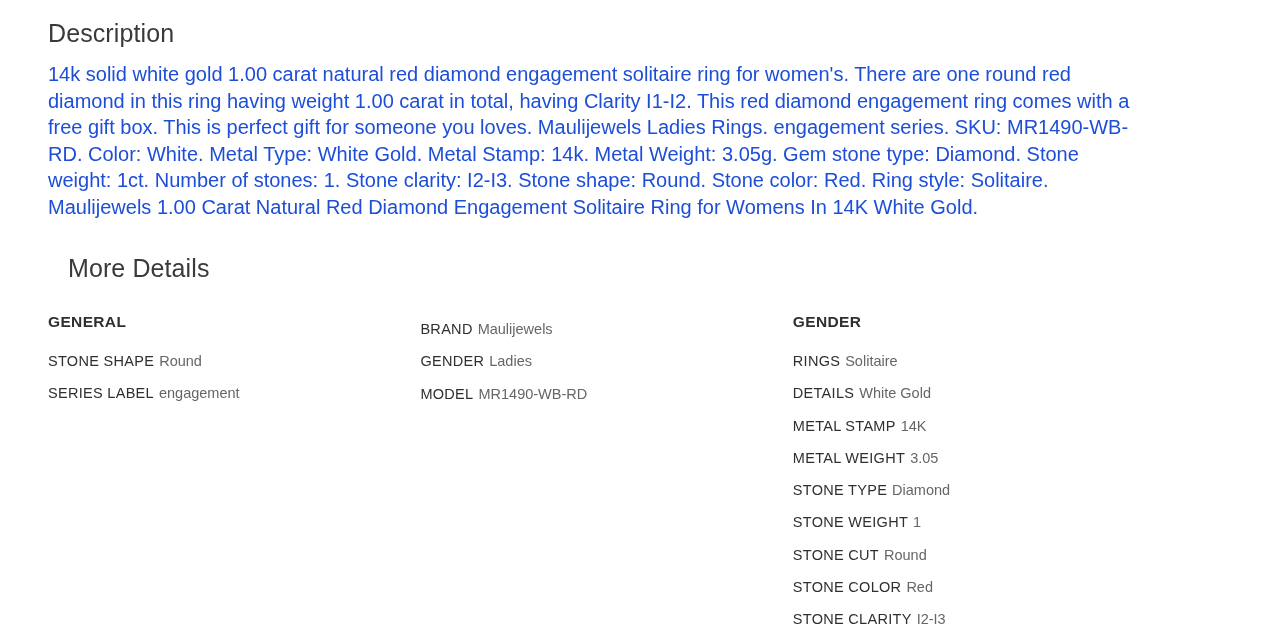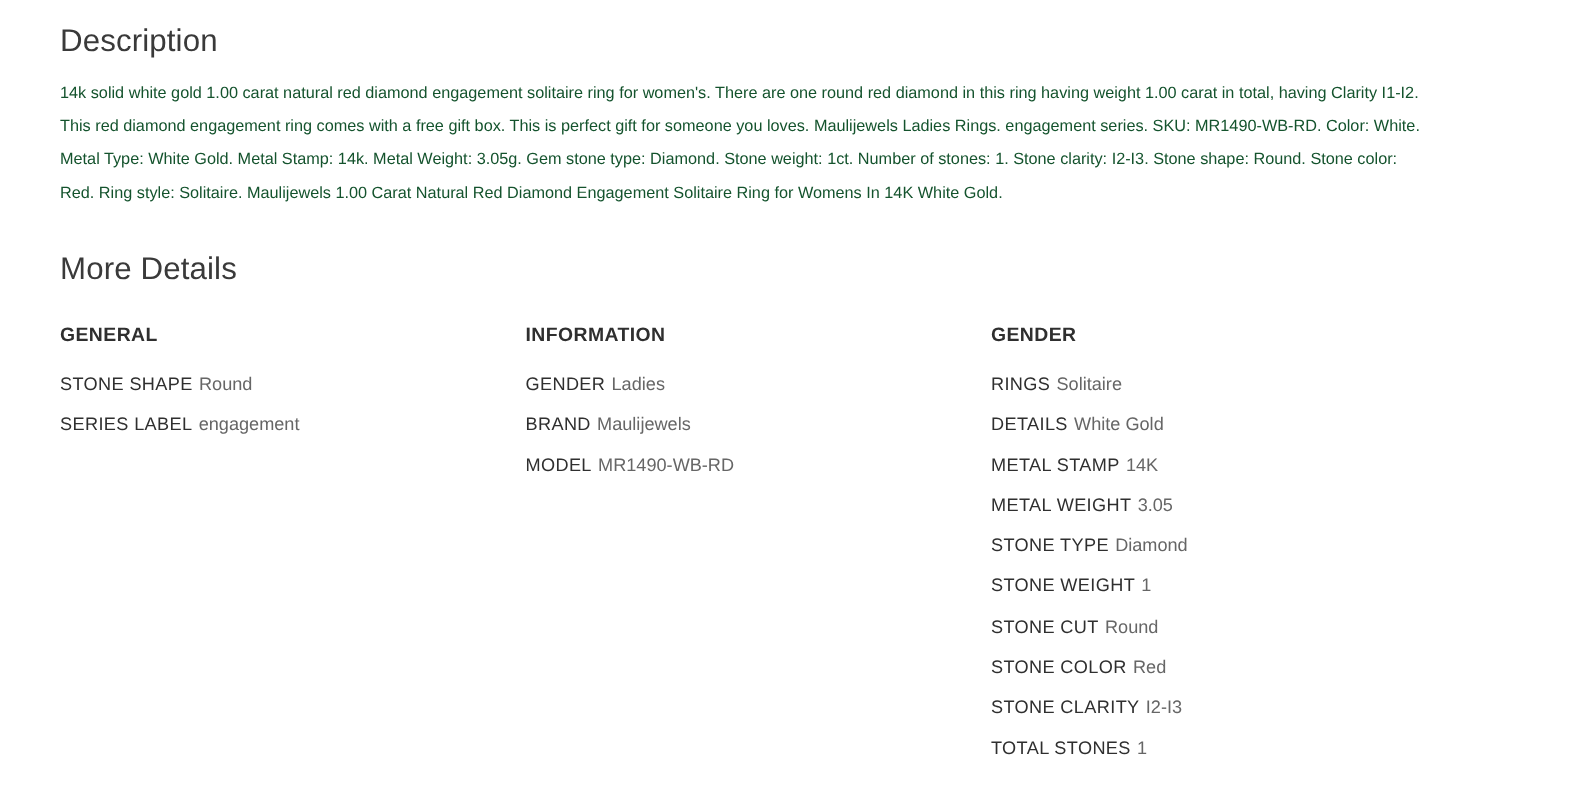--- a/index.html
+++ b/index.html
@@ -27,29 +27,30 @@
     color: #3a3a3a;
     letter-spacing: 0.1px;
     margin: 0;
     padding-top: 20px;
   }
   #description-title {
     padding-top: 19px;
   }
   .description-body {
     margin-top: 13px;
-    font-size: 13px;
+    font-size: 20px;
     line-height: 26.5px;
-    color: #14532d;
+    color: #1d4ed8;
     max-width: 1090px;
     text-align: left;
   }
   #more-details-title {
     margin-top: 34px;
     padding-top: 0;
+    margin-left: 20px;
   }
   .details-columns {
     display: flex;
     margin-top: 30px;
   }
   .details-col {
     box-sizing: border-box;
   }
   .col-general { width: 375px; }
   .col-information { width: 375px; }
@@ -95,27 +96,26 @@
 
       <div class="spec-row">
         <span class="spec-label">STONE SHAPE</span><span class="spec-value">Round</span>
       </div>
       <div class="spec-row">
         <span class="spec-label">SERIES LABEL</span><span class="spec-value">engagement</span>
       </div>
     </div>
 
     <div class="details-col col-information">
-      <div class="col-heading">INFORMATION</div>
 
       <div class="spec-row">
-        <span class="spec-label">GENDER</span><span class="spec-value">Ladies</span>
+        <span class="spec-label">BRAND</span><span class="spec-value">Maulijewels</span>
       </div>
       <div class="spec-row">
-        <span class="spec-label">BRAND</span><span class="spec-value">Maulijewels</span>
+        <span class="spec-label">GENDER</span><span class="spec-value">Ladies</span>
       </div>
       <div class="spec-row">
         <span class="spec-label">MODEL</span><span class="spec-value">MR1490-WB-RD</span>
       </div>
     </div>
 
     <div class="details-col col-details">
       <div class="col-heading">GENDER</div>
 
       <div class="spec-row">

